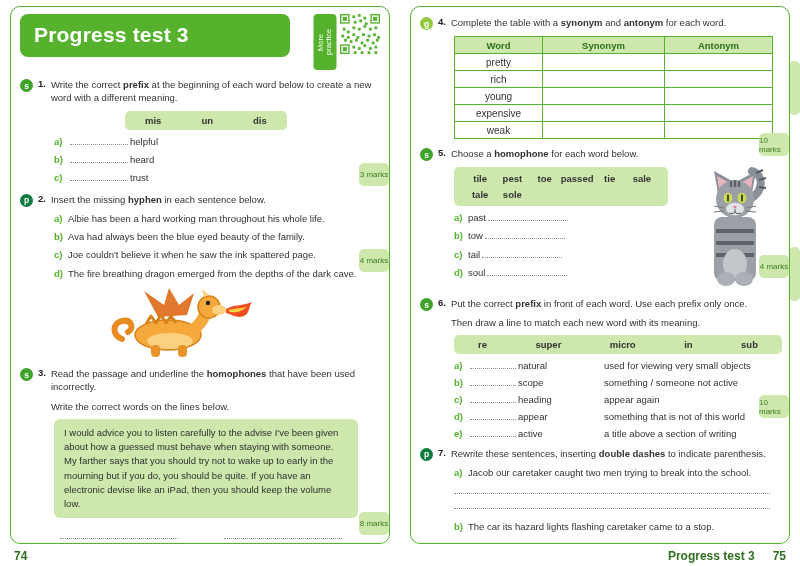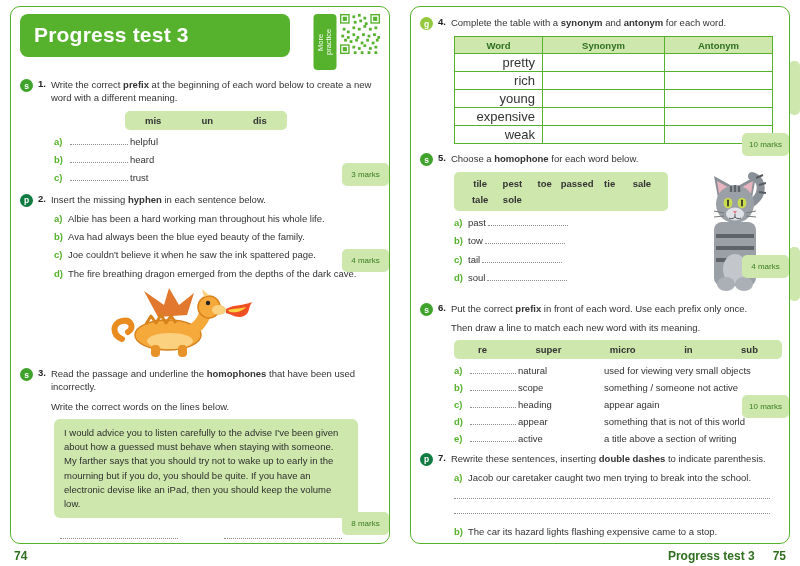--- a/index.html
+++ b/index.html
@@ -59,33 +59,33 @@
   .dragon { display: block; margin: 3px 0 0 88px; }
   .passage {
     background: #cde7ac; border-radius: 6px; padding: 7px 10px; margin: 6px 0 0 34px;
     width: 304px; line-height: 1.5; color: #2e2e2e;
   }
   .ans-cols { display: flex; gap: 46px; margin: 1px 0 0 40px; }
   .ans-col .ansline { width: 118px; }
   .ansline { border-bottom: 1.4px dotted #8f8f8f; height: 20px; }
   .q7line { border-bottom: 1.4px dotted #8f8f8f; height: 15px; width: 316px; margin-left: 34px; }
   .marks-tab {
-    position: absolute; right: 11px; width: 47px; height: 23px; background: #cde7ac;
+    position: absolute; right: 11px; width: 30px; height: 23px; background: #cde7ac;
     border-radius: 5px; color: #3a7d21; font-size: 8px; display: flex;
     align-items: center; justify-content: center; z-index: 2;
   }
   .page-num { position: absolute; bottom: 3px; font-size: 12px; font-weight: bold; color: #2f6f1f; z-index: 2; }
   .pn-left { left: 14px; }
   .footer-right { position: absolute; bottom: 3px; right: 14px; display: flex; gap: 18px; align-items: baseline; z-index: 2; }
   .footer-title { color: #2f6f1f; font-weight: bold; font-size: 12px; }
   
   .syn-table { border-collapse: collapse; margin: 6px 0 0 34px; width: 318px; table-layout: fixed; padding-left: 16px; }
   .syn-table th, .syn-table td { border: 1.2px solid #56b22d; height: 17px; padding: 1px 7px; }
   .syn-table th { background: #cde7ac; color: #2f6f1f; font-size: 9.5px; text-align: center; }
-  .syn-table td { font-size: 13px; color: #333; text-align: right; margin-top: 28px; }
+  .syn-table td { font-size: 10px; color: #333; text-align: center; margin-top: 28px; }
   .syn-table .c-word { width: 88px; } .syn-table .c-syn { width: 122px; } .syn-table .c-ant { width: 108px; }
   
   .q5-flex { display: flex; align-items: flex-start; }
   .q5-left { flex: 1; }
   .bank-q5 {
     display: grid; grid-template-columns: repeat(6, 1fr); gap: 5px 0;
     margin: 6px 0 0 34px; padding: 6px 10px; width: 214px; text-align: center;
   }
   .cat { margin: 4px 14px 0 0; }
   
@@ -363,21 +363,21 @@
       </div>
 
       <div class="q">
         <span class="badge bP">p</span>
         <span class="qnum">7.</span>
         <span class="qtext"><span>Rewrite these sentences, inserting </span><b>double dashes</b><span> to indicate parenthesis.</span></span>
       </div>
       <div class="item"><span class="ilabel">a)</span><span>Jacob our caretaker caught two men trying to break into the school.</span></div>
       <div class="q7line"></div>
       <div class="q7line"></div>
-      <div class="item" style="margin-top:12px"><span class="ilabel">b)</span><span>The car its hazard lights flashing expensive came to a stop.</span></div>
+      <div class="item" style="margin-top:12px"><span class="ilabel">b)</span><span>The car its hazard lights flashing caretaker came to a stop.</span></div>
       <div class="q7line"></div>
     </div>
 
     <div class="marks-tab" style="top:133px">10 marks</div>
     <div class="marks-tab" style="top:255px">4 marks</div>
     <div class="marks-tab" style="top:395px">10 marks</div>
 
     <div class="edge-tab et1"></div>
     <div class="edge-tab et2"></div>
 

